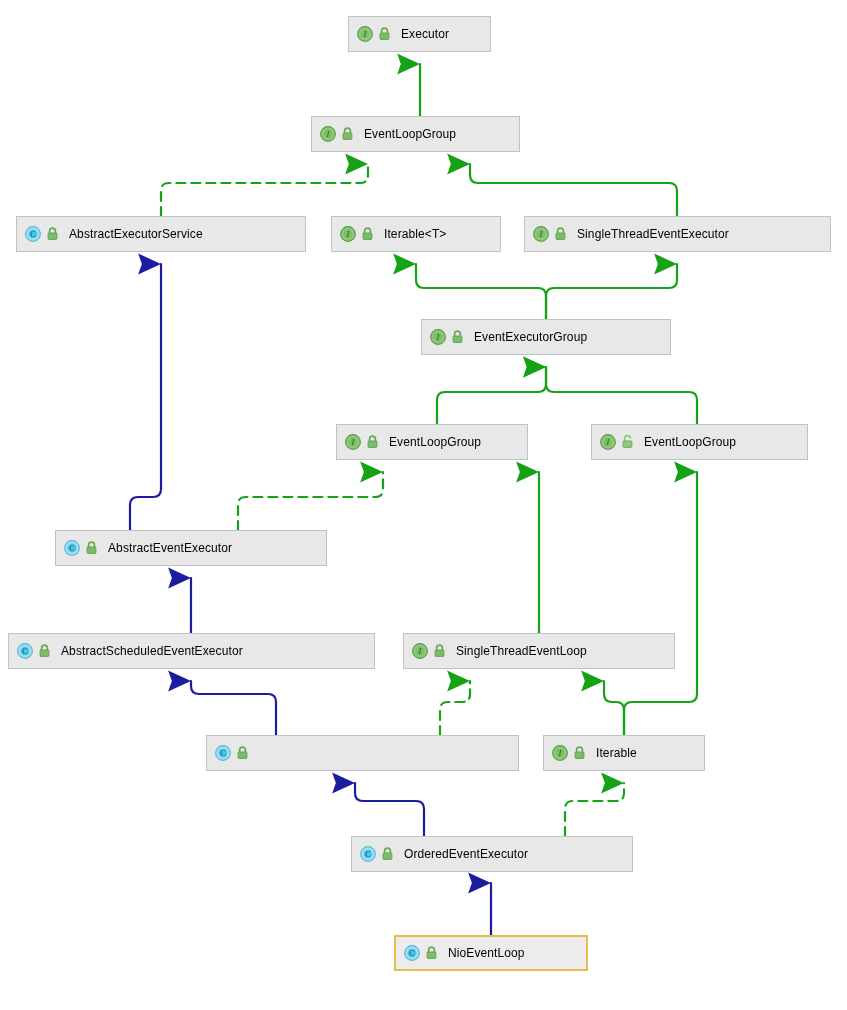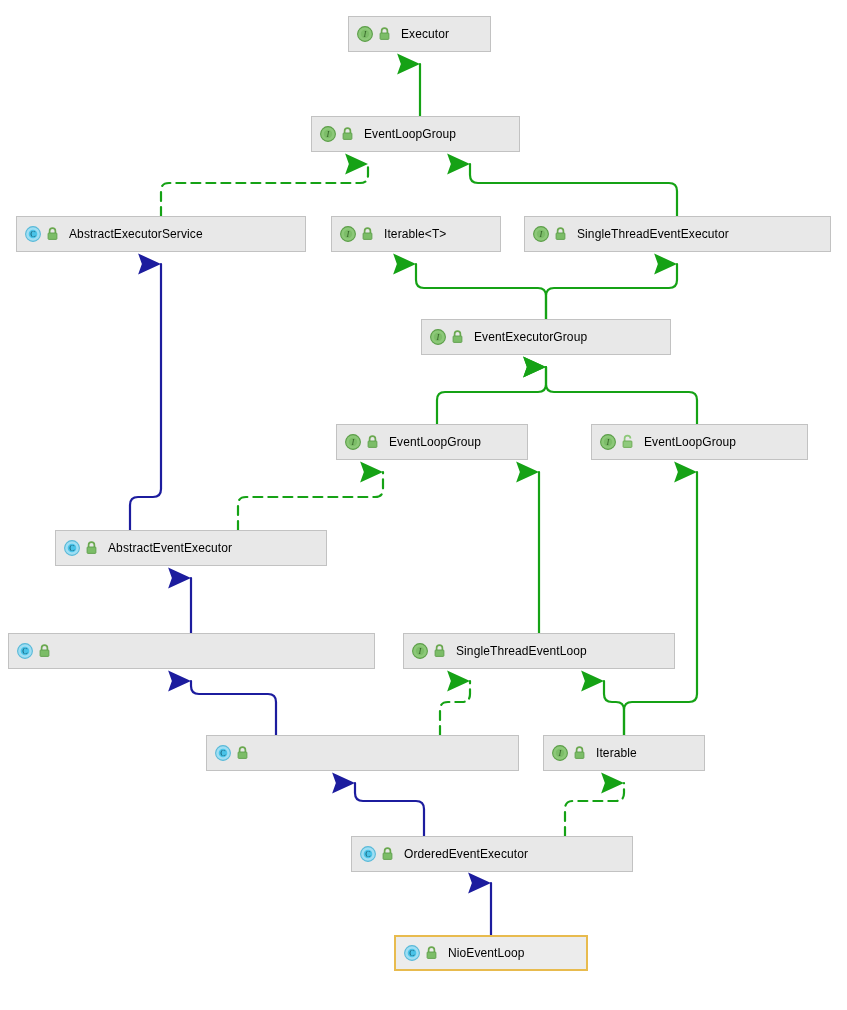--- a/index.html
+++ b/index.html
@@ -235,20 +235,21 @@
       <div class="node" style="left: 8px; top: 633px; width: 367px;">
         <svg class="ic" width="18" height="18" viewBox="0 0 18 18">
           <circle cx="9" cy="9" r="7.4" fill="#9fdef3" stroke="#59b9d8" stroke-width="1.1"></circle>
           <circle cx="9" cy="9" r="4.3" fill="#49c3e8"></circle>
           <text x="9" y="12.2" text-anchor="middle" font-family="Liberation Serif, serif" font-size="8.2" fill="#12576e">C</text>
         </svg>
         <svg class="lock" width="15" height="16" viewBox="0 0 15 16">
           <path d="M4.6 7.2 V5.1 a2.9 2.9 0 0 1 5.8 0 V7.2" fill="none" stroke="#6aa84f" stroke-width="1.7"></path>
           <rect x="3.1" y="7.0" width="8.8" height="6.4" rx="0.8" fill="#7cbd68" stroke="#5c9e49" stroke-width="0.9"></rect>
         </svg>
+        <span class="label">AbstractScheduledEventExecutor</span>
       </div>
       <div class="node" style="left: 403px; top: 633px; width: 272px;">
         <svg class="ic" width="18" height="18" viewBox="0 0 18 18">
           <circle cx="9" cy="9" r="7.4" fill="#8cc878" stroke="#5c9e49" stroke-width="1.1"></circle>
           <circle cx="9" cy="9" r="4.2" fill="#7cbd68"></circle>
           <text x="9" y="12.3" text-anchor="middle" font-family="Liberation Serif, serif" font-size="8.5" font-style="italic" fill="#2f5c22">I</text>
         </svg>
         <svg class="lock" width="15" height="16" viewBox="0 0 15 16">
           <path d="M4.6 7.2 V5.1 a2.9 2.9 0 0 1 5.8 0 V7.2" fill="none" stroke="#6aa84f" stroke-width="1.7"></path>
           <rect x="3.1" y="7.0" width="8.8" height="6.4" rx="0.8" fill="#7cbd68" stroke="#5c9e49" stroke-width="0.9"></rect>

